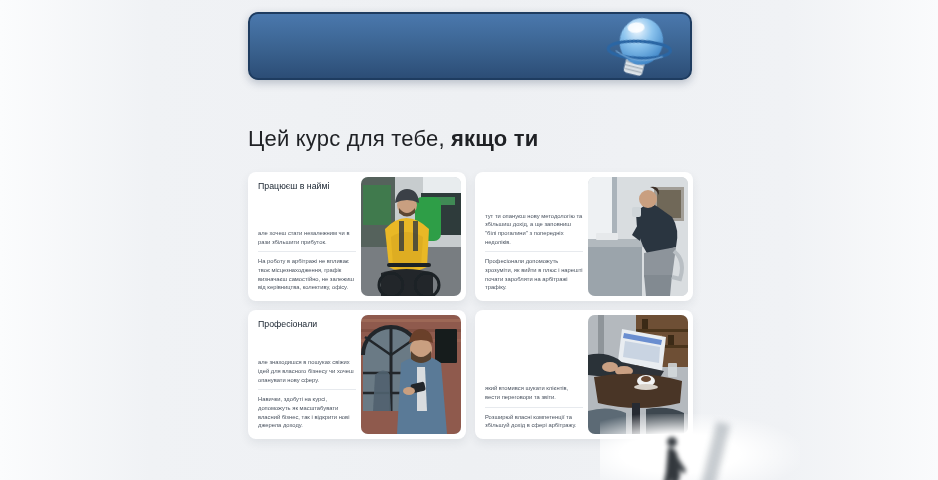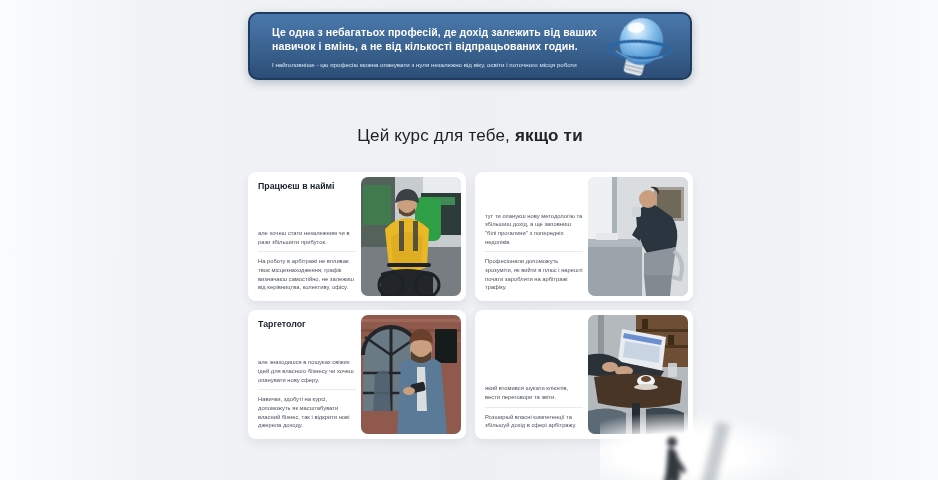--- a/index.html
+++ b/index.html
@@ -19,37 +19,37 @@
     box-shadow:0 3px 8px rgba(20,40,70,.25);
   }
   .banner-text { position:absolute; left:22px; top:11px; width:335px; }
   .banner-headline { color:#ffffff; font-weight:bold; font-size:10.5px; line-height:1.38; letter-spacing:.1px; }
   .banner-subline { margin-top:7px; color:#dde8f3; font-size:6.2px; line-height:1.3; }
   .banner-bulb { position:absolute; right:2px; top:1px; width:96px; height:64px; }
 
   
   .section-heading {
     position:absolute; left:248px; top:126px; width:444px;
-    text-align:center; font-size:17px; color:#202226; letter-spacing:.2px;
+    text-align:left; font-size:22px; color:#202226; letter-spacing:.2px;
   }
   .section-heading .bold { font-weight:bold; }
 
   
   .cards {
     position:absolute; left:248px; top:172px; width:446px;
     display:grid; grid-template-columns:218px 218px; gap:9px;
   }
   .card {
     position:relative; width:218px; height:129px;
     background:#ffffff; border-radius:8px;
     box-shadow:0 4px 10px rgba(40,50,70,.08);
     padding:9px 10px;
   }
   .card-text { width:98px; height:100%; display:flex; flex-direction:column; }
-  .card-title { font-size:8.8px; font-weight:bold; color:#17222e; line-height:1.25; }
+  .card-title { font-size:8.8px; font-weight:normal; color:#17222e; line-height:1.25; }
   .card-paras { margin-top:auto; }
   .card-paras p { font-size:5.8px; line-height:1.5; color:#49525f; }
   .card-paras p + p { margin-top:5px; padding-top:5px; border-top:1px solid #e7eaee; }
   .card-photo {
     position:absolute; right:5px; top:5px; width:100px; height:119px;
     border-radius:7px; overflow:hidden; background:#cfd3d7;
   }
   .card-photo svg { display:block; width:100%; height:100%; }
 
   
@@ -66,24 +66,20 @@
     position:absolute; left:108px; top:8px; width:14px; height:70px;
     background:#9aa3ab; opacity:.55; transform:rotate(14deg); filter:blur(3px);
   }
 </style>
 </head>
 <body>
 
 <div class="stage">
 
   <div class="banner">
-    <div class="banner-text">
-      <div class="banner-headline">Це одна з небагатьох професій, де дохід залежить від ваших навичок і вмінь, а не від кількості відпрацьованих годин.</div>
-      <div class="banner-subline">І найголовніше - цю професію можна опанувати з нуля незалежно від віку, освіти і поточного місця роботи</div>
-    </div>
     <svg class="banner-bulb" viewBox="0 0 100 68">
       <defs>
         <radialGradient id="bulbGrad" cx="35%" cy="28%" r="85%">
           <stop offset="0%" stop-color="#eef7fe"></stop>
           <stop offset="40%" stop-color="#8cc4ee"></stop>
           <stop offset="100%" stop-color="#2f79c0"></stop>
         </radialGradient>
         <filter id="softBulb">
             <feGaussianBlur stdDeviation="0.4"></feGaussianBlur>
           </filter>
@@ -178,21 +174,21 @@
             <path d="M56 76 L88 70 L84 100 Q66 108 56 100 Z" fill="#8d949b"></path>
             <path d="M56 98 L84 98 L82 119 L58 119 Z" fill="#828a91"></path>
             <path d="M86 74 Q98 84 92 102 L84 100" fill="none" stroke="#b9bfc4" stroke-width="4"></path>
           </g>
         </svg>
       </div>
     </div>
 
     <div class="card">
       <div class="card-text">
-        <div class="card-title">Таргетолог</div>
+        <div class="card-title">Професіонали</div>
         <div class="card-paras">
           <p>але знаходишся в пошуках свіжих ідей для власного бізнесу чи хочеш опанувати нову сферу.</p>
           <p>Навички, здобуті на курсі, допоможуть як масштабувати власний бізнес, так і відкрити нові джерела доходу.</p>
         </div>
       </div>
       <div class="card-photo">
         <svg viewBox="0 0 100 119" preserveAspectRatio="none">
           <defs>
               <filter id="ph3">
                 <feGaussianBlur stdDeviation="0.7"></feGaussianBlur>

